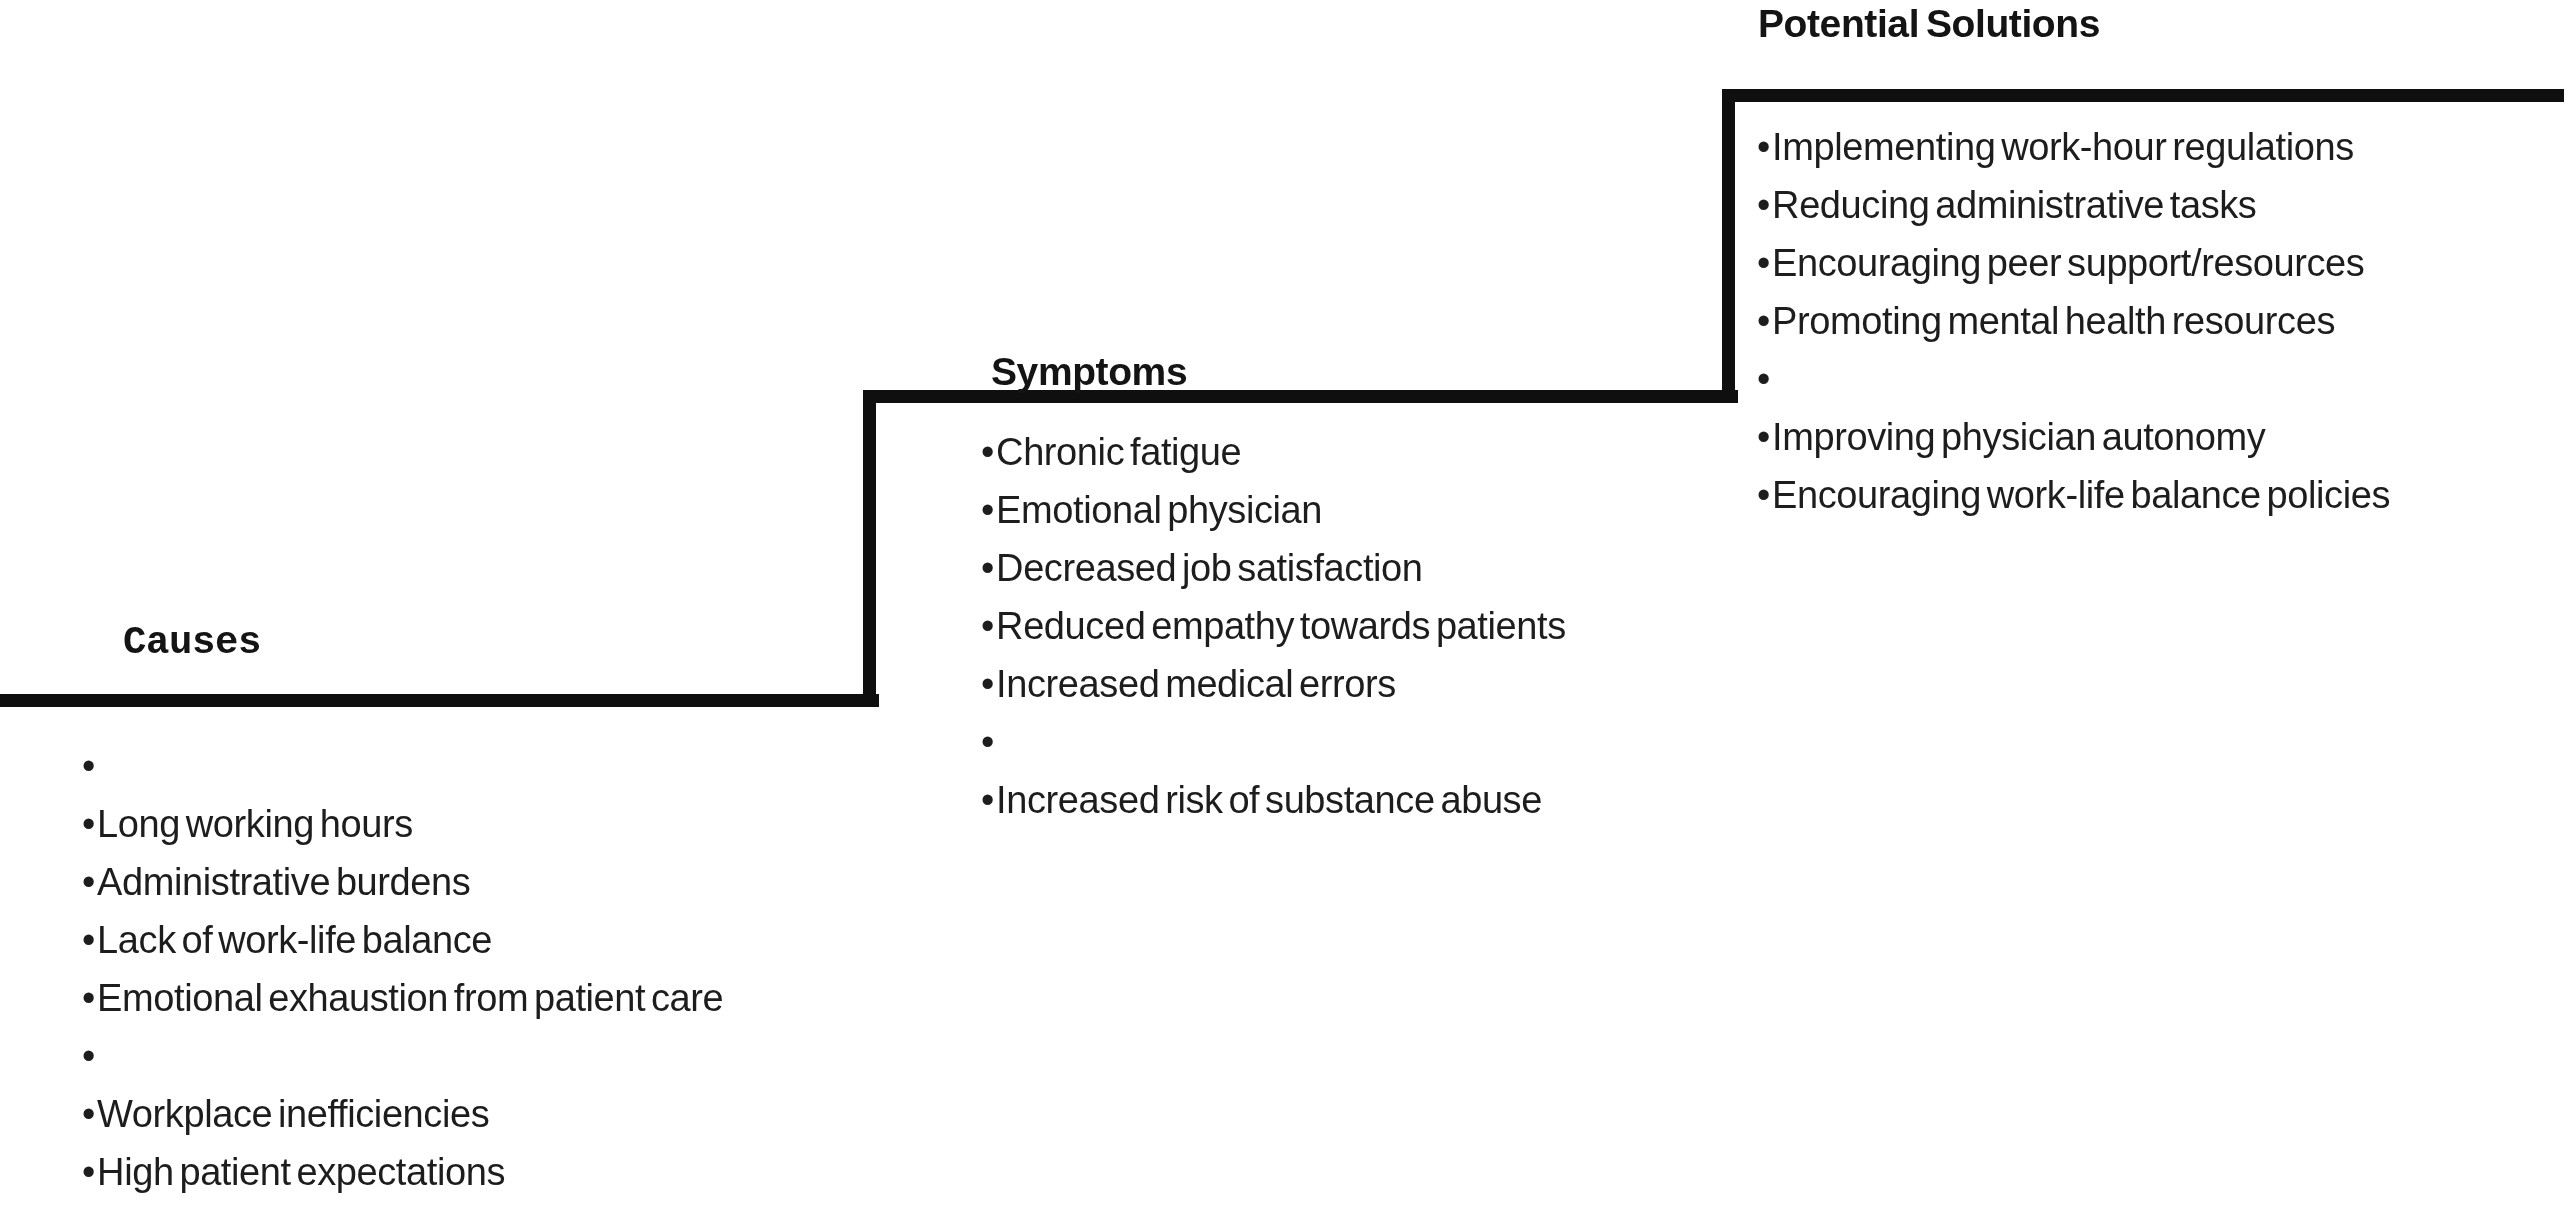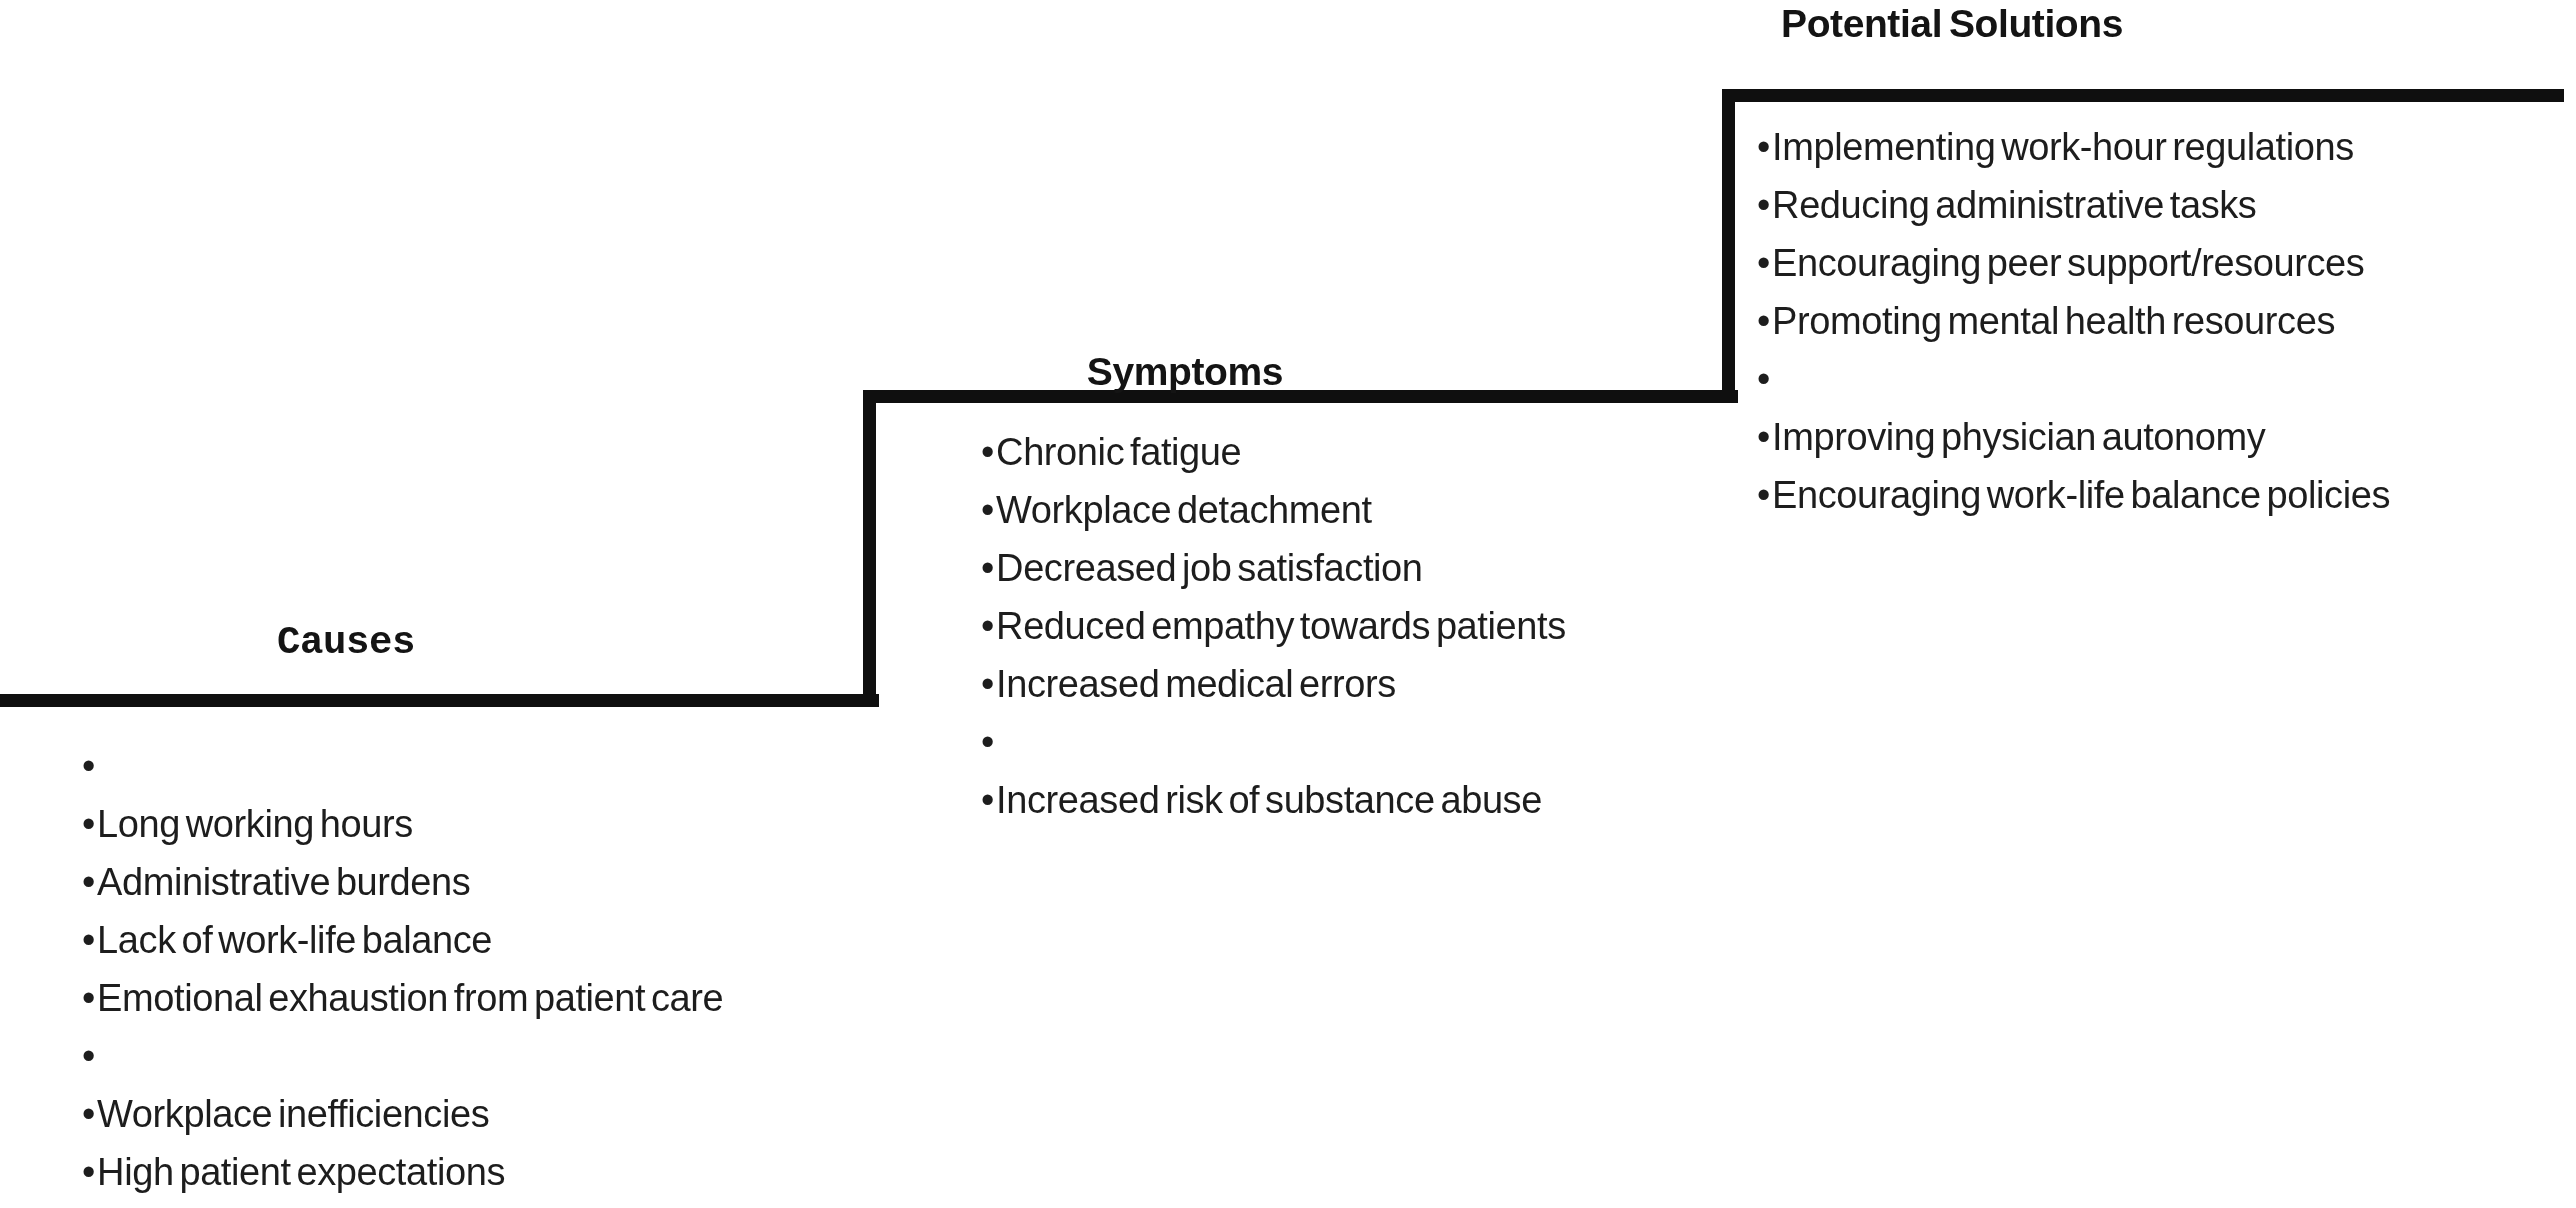--- a/index.html
+++ b/index.html
@@ -8,21 +8,21 @@
     width:2576px;height:1208px;
     background:#ffffff;
     font-family:"Liberation Sans", sans-serif;
     overflow:hidden;
     filter:blur(0.3px);
   }
   .step-line{position:absolute;background:#0f0f0f;}
   .sec-title{
     position:absolute;
     font-size:39px;font-weight:bold;line-height:39px;
-    color:#141414;text-align:right;
+    color:#141414;text-align:left;
     letter-spacing:-0.4px;word-spacing:-3.6px;white-space:nowrap;
   }
   .blist{
     position:absolute;margin:0;padding:0;list-style:none;
     font-size:38px;line-height:58px;color:#1d1d1d;
     letter-spacing:-0.4px;word-spacing:-4.4px;white-space:nowrap;
   }
   .blist li{display:flex;align-items:center;height:58px;}
   .bullet{margin-right:2.2px;}
 </style>
@@ -72,21 +72,21 @@
   </ul>
 
   <div class="sec-title" style="left:991px;top:311px;width:292px;margin-top:41px;">Symptoms</div>
   <ul class="blist" style="left:981px;top:423px;">
     <li>
         <span class="bullet">•</span>
         <span>Chronic fatigue</span>
       </li>
     <li>
         <span class="bullet">•</span>
-        <span>Workplace detachment</span>
+        <span>Emotional physician</span>
       </li>
     <li>
         <span class="bullet">•</span>
         <span>Decreased job satisfaction</span>
       </li>
     <li>
         <span class="bullet">•</span>
         <span>Reduced empathy towards patients</span>
       </li>
     <li>

